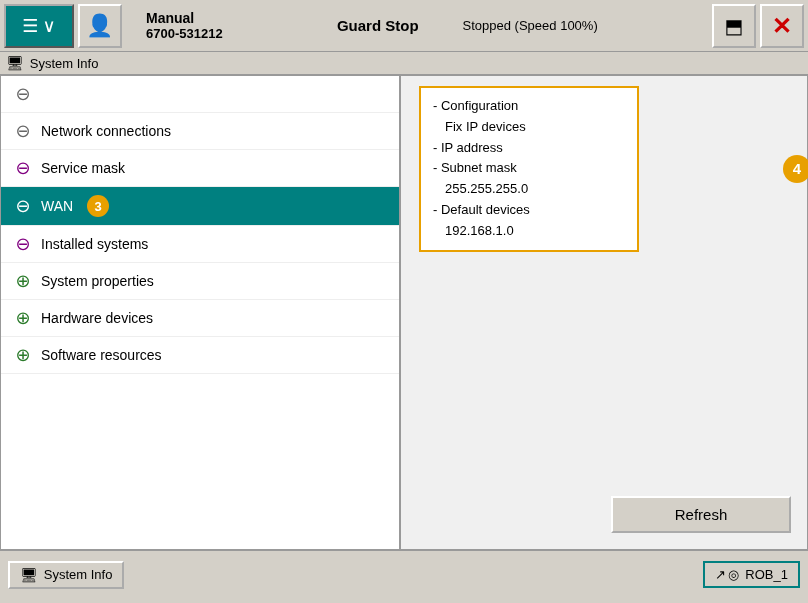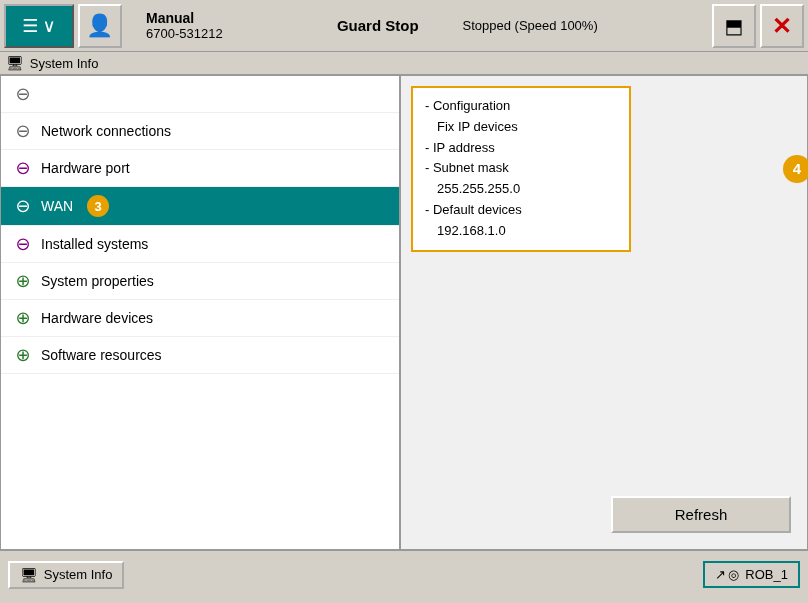--- a/index.html
+++ b/index.html
@@ -61,20 +61,21 @@
       margin-left: 20px;
     }
 
     .header-info .mode {
       font-weight: bold;
       font-size: 14px;
     }
 
     .header-info .code {
       font-size: 13px;
+      font-weight: bold;
     }
 
     .header-center {
       flex: 1;
       display: flex;
       flex-direction: row;
       align-items: center;
       justify-content: center;
       gap: 44px;
     }
@@ -343,21 +344,21 @@
       <div class="menu-icon icon-minus">⊖</div>
     </div>
 
     <div class="menu-item">
       <div class="menu-icon icon-minus">⊖</div>
       <span>Network connections</span>
     </div>
 
     <div class="menu-item">
       <div class="menu-icon icon-minus-filled">⊖</div>
-      <span>Hardware port</span>
+      <span>Service mask</span>
     </div>
 
     <div class="menu-item active">
       <div class="menu-icon" style="color:white;">⊖</div>
       <span>WAN</span>
       <div class="badge">3</div>
     </div>
 
     <div class="menu-item">
       <div class="menu-icon icon-minus-filled">⊖</div>
@@ -375,21 +376,21 @@
     </div>
 
     <div class="menu-item">
       <div class="menu-icon icon-plus">⊕</div>
       <span>Software resources</span>
     </div>
 
   </div>
 
   <div class="right-panel">
-    <div style="position: relative; display: inline-block;">
+    <div style="position: relative; display: inline-block; margin-left: 8px;">
       <div class="detail-box">
         <div>- Configuration</div>
         <div class="detail-line-indent">Fix IP devices</div>
         <div>- IP address</div>
         <div>- Subnet mask</div>
         <div class="detail-line-indent">255.255.255.0</div>
         <div>- Default devices</div>
         <div class="detail-line-indent">192.168.1.0</div>
       </div>
       <div class="detail-box-badge">4</div>

